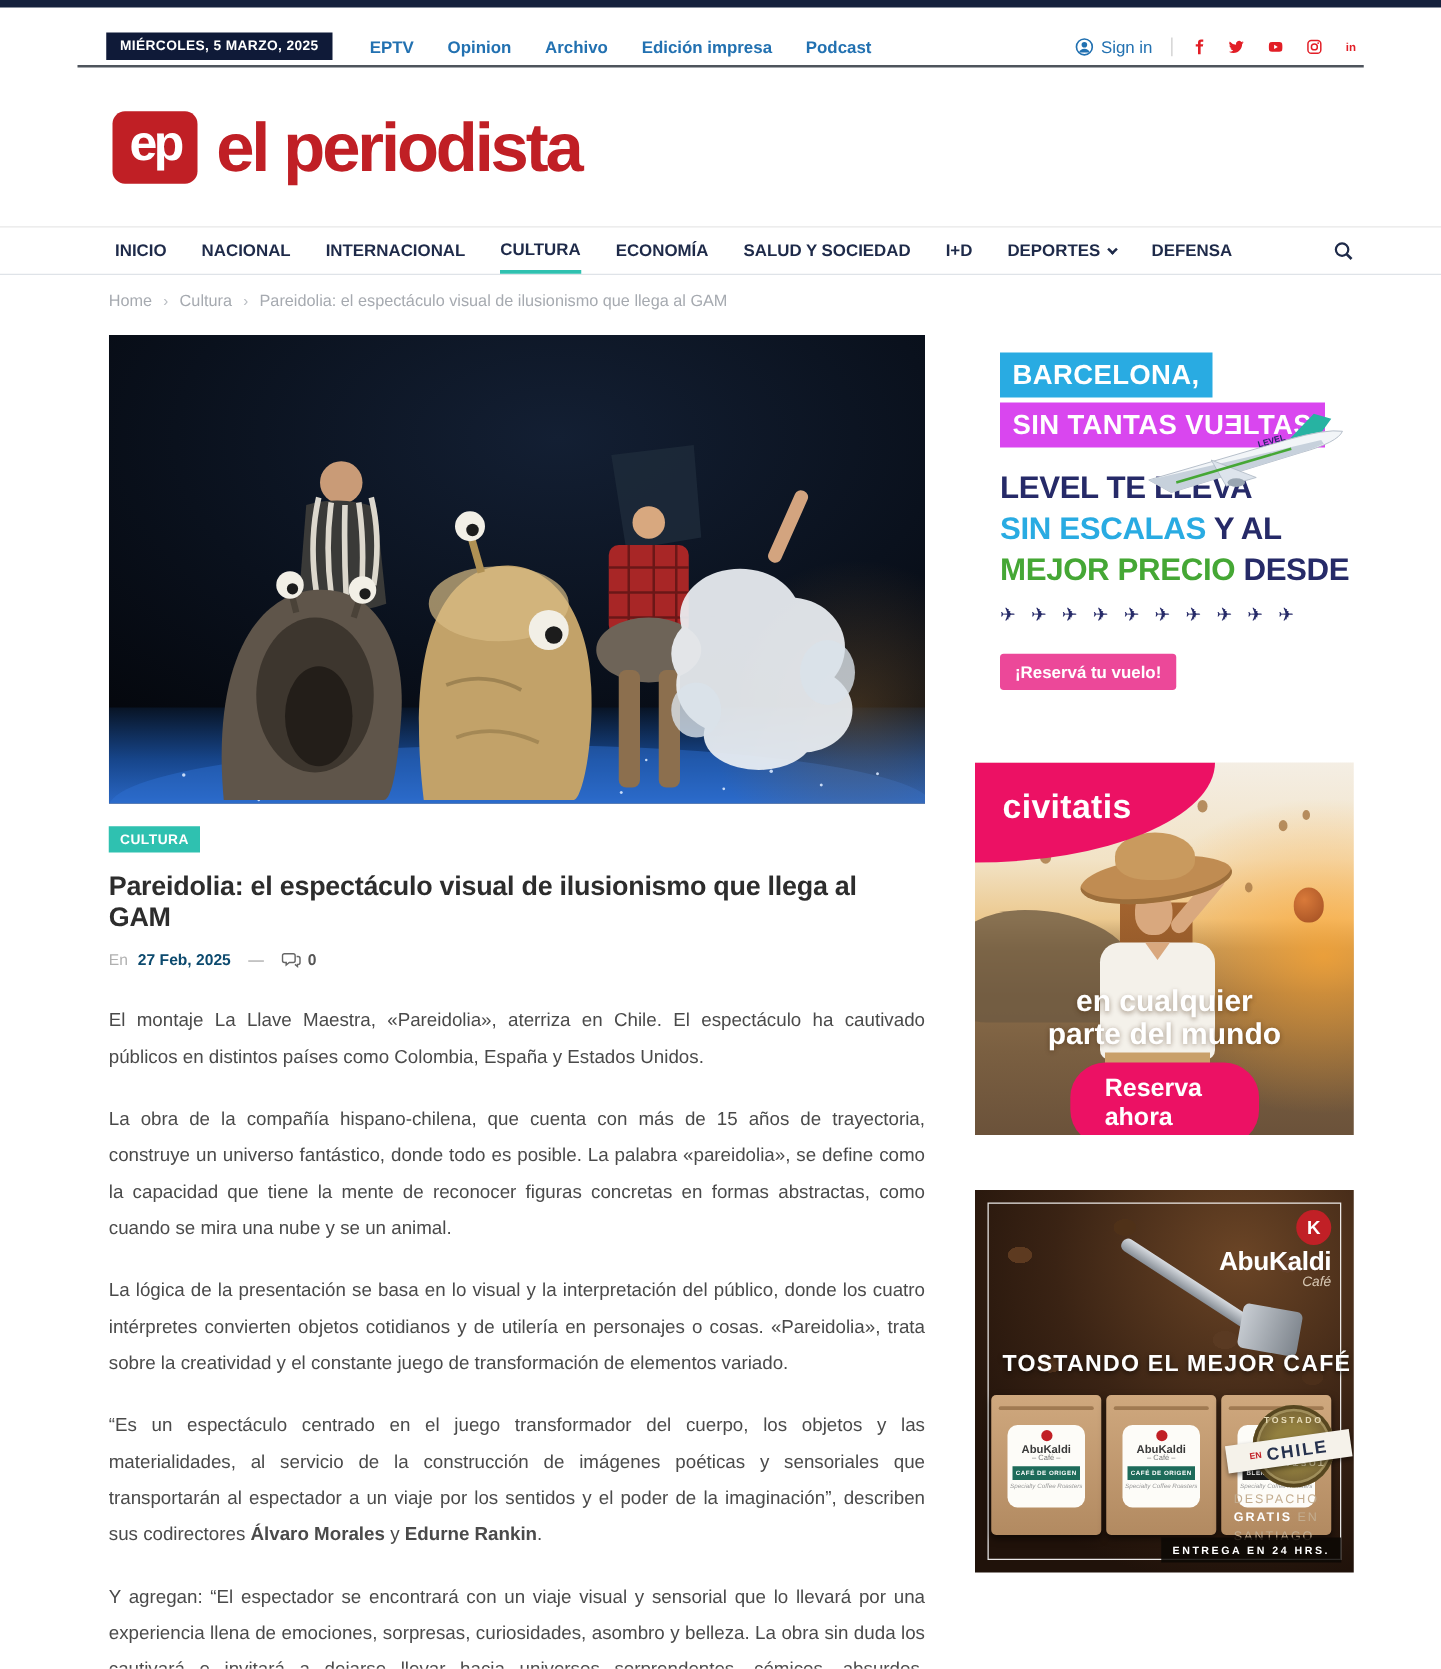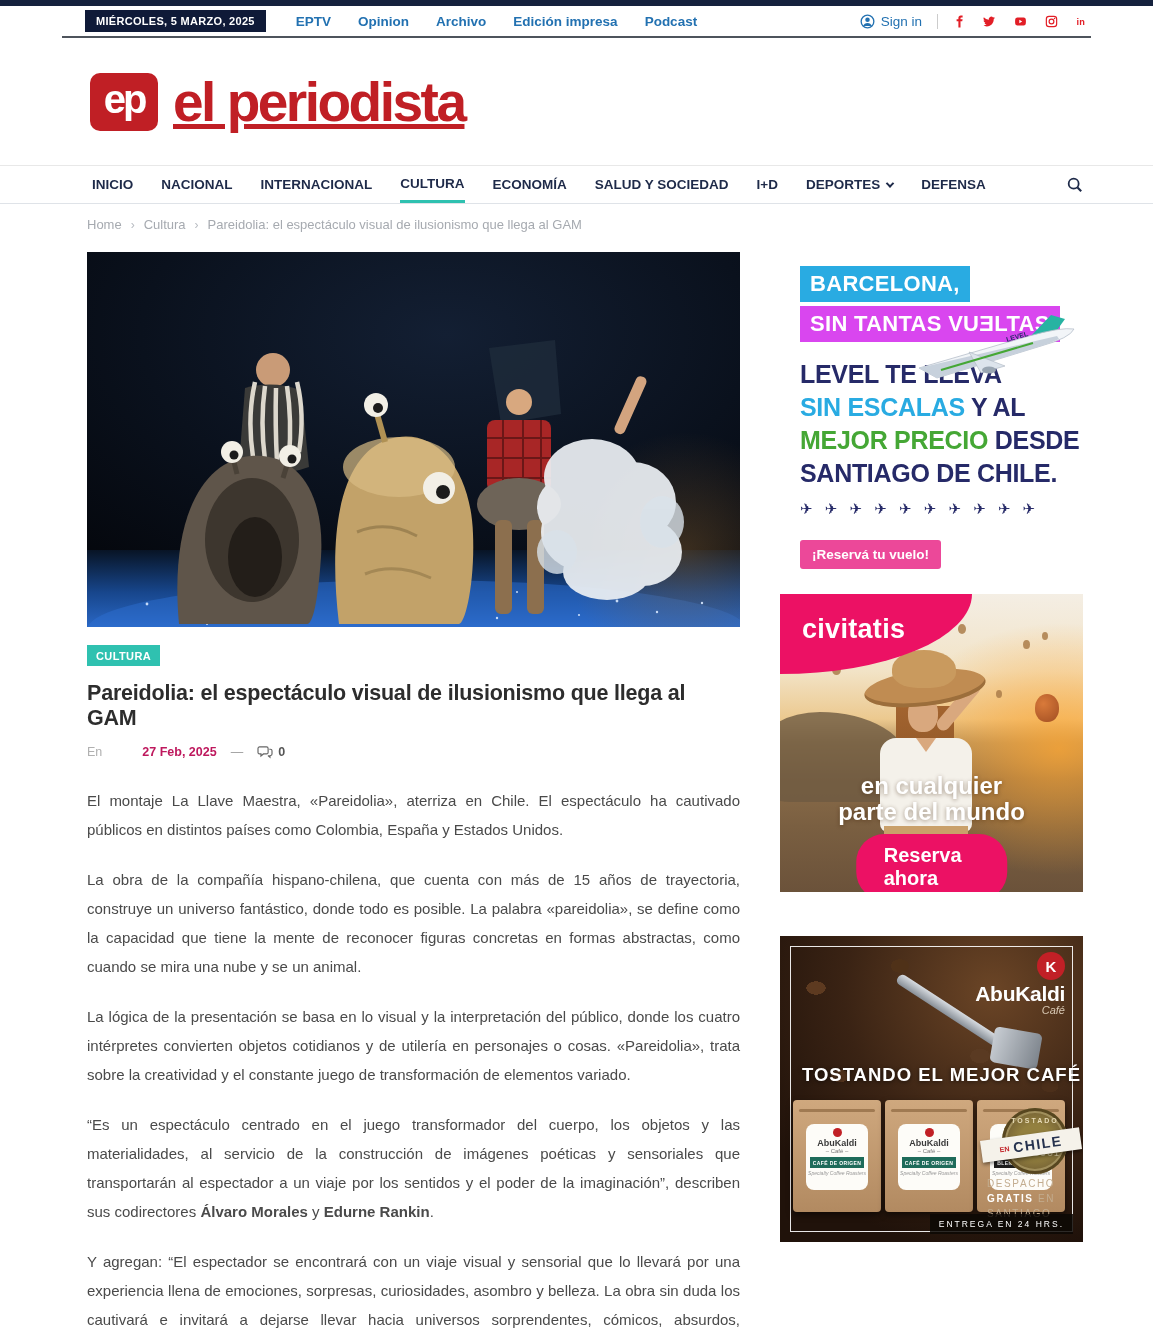--- a/index.html
+++ b/index.html
@@ -7,40 +7,40 @@
   html,body { background:#fff; }
   body {
     width:1153px; height:1335px; position:relative; overflow:hidden;
     font-family:"Liberation Sans", sans-serif; color:#333;
   }
   .container { width:1029px; margin:0 auto; }
 
   
   .top-strip { height:6px; background:#15213d; }
   .topbar { height:30px; }
-  .topbar-inner { width:1029px; margin:0 auto; height:100%; display:flex; align-items:center; }
+  .topbar-inner { width:1029px; margin:16px auto; height:100%; display:flex; align-items:center; }
   .date-chip { background:#0f1a38; color:#fff; font-size:11px; font-weight:bold;
     letter-spacing:.3px; padding:5px 11px; margin-left:23px; }
   .topbar-links { display:flex; gap:27px; margin-left:30px; }
   .topbar-link { color:#2271b1; font-size:13.5px; cursor:pointer;font-weight:bold; }
   .topbar-right { margin-left:auto; display:flex; align-items:center; gap:15px; padding-right:2px; }
   .signin { color:#2271b1; font-size:13.5px; display:flex; align-items:center; gap:6px; cursor:pointer; }
   .tb-divider { width:1px; height:15px; background:#ccc; }
   .social-icons { display:flex; gap:17px; align-items:center; }
   .social-icons svg { display:block; cursor:pointer; }
   .topbar-rule { border-bottom:2px solid #4e545c; }
 
   
   .header { height:127px; display:flex; align-items:center; }
   .header-inner { width:1029px; margin:0 auto; padding-left:28px; display:flex; align-items:center; }
   .logo { display:flex; align-items:center; gap:15px; cursor:pointer; }
   .logo-mark { width:68px; height:58px; background:#c01f25; border-radius:10px; color:#fff;
     font-weight:800; font-size:40px; letter-spacing:-3px; display:flex; align-items:center;
     justify-content:center; padding-bottom:4px; }
-  .logo-text { color:#c01f25; font-size:55px; font-weight:800; letter-spacing:-2.5px;text-decoration:underline; }
+  .logo-text { color:#c01f25; font-size:55px; font-weight:800; letter-spacing:-2.5px; }
 
   
   .nav-wrap { border-top:1px solid #e8e8e8; border-bottom:1px solid #dfe3e8; }
   .nav { width:1029px; margin:0 auto; height:37px; display:flex; align-items:stretch; padding-left:30px; }
   .nav-item { font-size:13.5px; font-weight:700; color:#1e2a49; margin-right:28px;
     display:flex; align-items:center; cursor:pointer; white-space:nowrap; }
   .nav-item.active { border-bottom:3px solid #2fc1b0; }
   .chev { width:6px; height:6px; border-right:2px solid #1e2a49; border-bottom:2px solid #1e2a49;
     transform:rotate(45deg) translate(-1px,-1px); display:inline-block; margin-left:7px; }
   .nav-search { margin-left:auto; margin-right:8px; display:flex; align-items:center; cursor:pointer; }
@@ -58,21 +58,21 @@
 
   
   .hero { width:653px; height:375px; overflow:hidden; }
   .hero svg { display:block; }
 
   
   .cat-badge { display:inline-block; margin-top:18px; background:#2fc1b0; color:#fff;
     font-size:11px; font-weight:700; letter-spacing:.4px; padding:5px 9px 4px; }
   .title { margin-top:15px; font-size:21.5px; font-weight:700; color:#2d2d2d; letter-spacing:-.2px; }
   .meta { margin-top:14px; display:flex; align-items:center; gap:8px; font-size:12.5px; color:#b0b0b0; }
-  .meta-date { color:#be185d; font-weight:700;margin-left:32px; }
+  .meta-date { color:#0c4a6e; font-weight:700; }
   .meta-dash { color:#999; margin-left:6px; }
   .meta-comments { display:flex; align-items:center; gap:5px; color:#555; font-weight:700; margin-left:6px; cursor:pointer; }
   .article p { margin-top:21px; font-size:15px; line-height:29px; color:#4a4a4a; text-align:justify; }
   .article p.first { margin-top:27px; }
 
   
   .ad-level { position:relative; height:289px; background:#fff; cursor:pointer; }
   .lv-box { display:inline-block; color:#fff; font-weight:800; font-size:22px; letter-spacing:.3px; padding:5px 10px; }
   .lv-box1 { background:#29abe2; margin:14px 0 0 20px; }
   .lv-box2 { background:#d946ef; margin:4px 0 0 20px; }
@@ -163,21 +163,21 @@
   .ab-stamp-word.bot { margin-top:26px; transform:rotate(180deg); opacity:.8; }
   .ab-ribbon { position:absolute; right:2px; top:198px; width:100px; height:22px; background:#f5f2ea;
     transform:rotate(-8deg); display:flex; align-items:center; justify-content:center; gap:4px;
     box-shadow:0 2px 4px rgba(0,0,0,.45); }
   .ab-ribbon-en { color:#c12026; font-size:7px; font-weight:800; }
   .ab-ribbon-country { color:#26324e; font-size:14px; font-weight:800; letter-spacing:1.5px; }
   .ab-promo { position:absolute; right:14px; top:240px; width:82px; font-size:10px; letter-spacing:1.6px;
     color:#c3ad90; line-height:15px; }
   .ab-promo b { color:#fff; }
   .ab-footer { position:absolute; right:10px; bottom:8px; background:rgba(12,8,5,.85); color:#fff;
-    font-size:8.5px; font-weight:400; letter-spacing:2px; padding:5px 9px; }
+    font-size:8.5px; font-weight:700; letter-spacing:2px; padding:5px 9px; }
 </style>
 </head>
 <body>
 
 <div class="top-strip"></div>
 
 <div class="topbar">
   <div class="topbar-inner">
     <div class="date-chip">MIÉRCOLES, 5 MARZO, 2025</div>
     <div class="topbar-links">
@@ -412,21 +412,20 @@
           <path d="M58 40 L94 54 L70 61 Z" fill="#dde4ec" stroke="#aab4c0" stroke-width=".6"></path>
           <ellipse cx="78" cy="58" rx="7" ry="3.5" fill="#9aa6b2"></ellipse>
           <line x1="30" y1="58" x2="122" y2="31" stroke="#45a735" stroke-width="2"></line>
           <text x="96" y="30" font-size="7" font-weight="bold" fill="#262a68" transform="rotate(-16 96 30)" font-family="Liberation Sans, sans-serif">LEVEL</text>
         </svg>
       </div>
       <div class="lv-lines">
         <div>LEVEL TE LLEVA</div>
         <div><span class="lv-blue">SIN ESCALAS</span><span> Y AL</span></div>
         <div><span class="lv-green">MEJOR PRECIO</span><span> DESDE</span></div>
-        <div>SANTIAGO DE CHILE.</div>
       </div>
       <div class="lv-planerow">✈ ✈ ✈ ✈ ✈ ✈ ✈ ✈ ✈ ✈</div>
       <div class="lv-cta">¡Reservá tu vuelo!</div>
     </div>
 
     <div class="ad-civitatis">
       <div class="civ-hill"></div>
       <span class="civ-balloon" style="left:178px;top:30px;width:8px;height:10px;"></span>
       <span class="civ-balloon" style="left:243px;top:46px;width:7px;height:9px;"></span>
       <span class="civ-balloon" style="left:262px;top:38px;width:6px;height:8px;"></span>

